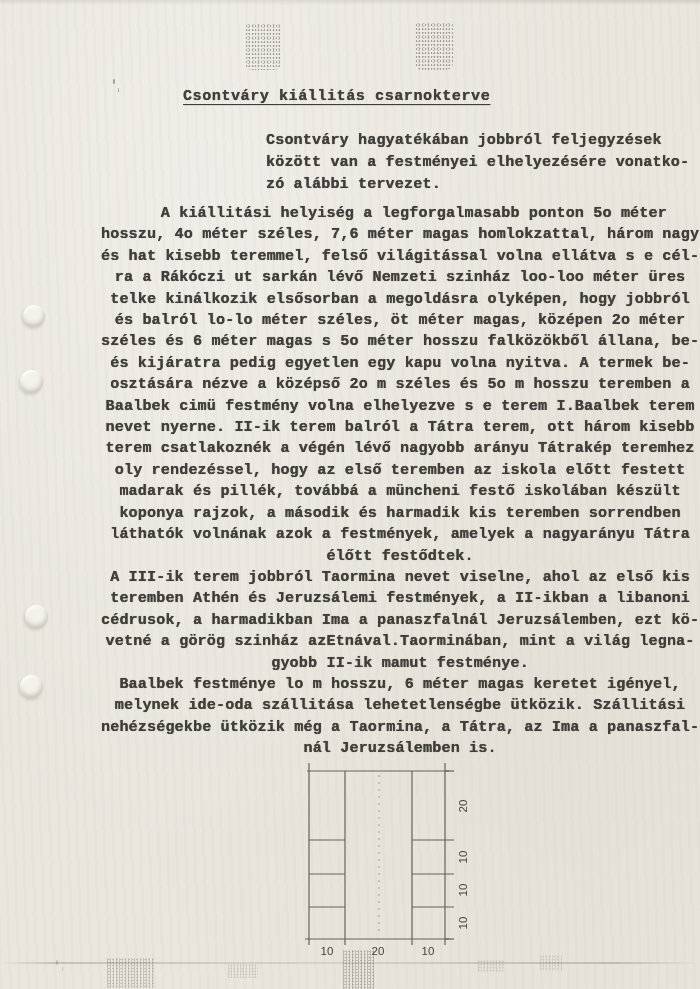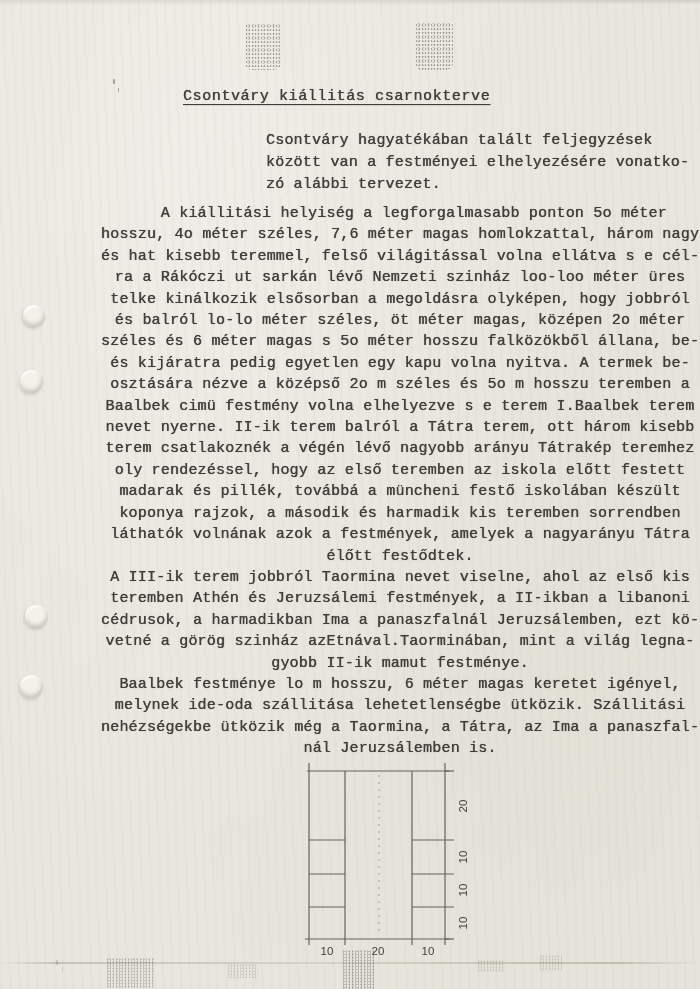--- a/index.html
+++ b/index.html
@@ -14,20 +14,21 @@
     background:
       repeating-linear-gradient(88deg, rgba(190,186,172,.07) 0 3px, transparent 3px 9px),
       radial-gradient(ellipse at 28% 18%, rgba(255,255,255,.30), transparent 60%),
       radial-gradient(ellipse at 82% 72%, rgba(198,193,178,.14), transparent 55%),
       linear-gradient(to bottom, rgba(120,114,100,.20), transparent 5px);
   }
   .typewriter{
     position:absolute;white-space:pre;
     font-size:15px;letter-spacing:.2px;
     text-shadow:0 0 .7px rgba(64,62,58,.85), .4px .4px .6px rgba(64,62,58,.35);
+    font-weight:bold;
   }
   .doc-title{
     left:183px;top:88px;letter-spacing:.6px;
     text-decoration:underline;text-underline-offset:4px;text-decoration-thickness:1.2px;
   }
   .intro{left:266px;top:130px;line-height:22px;}
   .body-text{left:101px;top:203px;line-height:21.4px;text-align:center;}
   .hole{
     position:absolute;border-radius:50%;background:#f3f2ea;
     box-shadow:inset -1px -3px 4px rgba(150,145,130,.45),
@@ -68,21 +69,21 @@
   <div class="stamp" style="left:245px;top:24px;width:36px;height:46px;"></div>
   <div class="stamp" style="left:415px;top:23px;width:38px;height:47px;"></div>
 
   <div class="hole" style="left:23px;top:305px;width:22px;height:22px;"></div>
   <div class="hole" style="left:20px;top:370px;width:23px;height:23px;"></div>
   <div class="hole" style="left:25px;top:605px;width:23px;height:23px;"></div>
   <div class="hole" style="left:20px;top:675px;width:23px;height:23px;"></div>
 
   <div class="typewriter doc-title">Csontváry kiállitás csarnokterve</div>
 
-  <div class="typewriter intro">Csontváry hagyatékában talált feljegyzések
+  <div class="typewriter intro">Csontváry hagyatékában jobbról feljegyzések
 között van a festményei elhelyezésére vonatko-
 zó alábbi tervezet.</div>
 
   <div class="typewriter body-text">   A kiállitási helyiség a legforgalmasabb ponton 5o méter
 hosszu, 4o méter széles, 7,6 méter magas homlokzattal, három nagy
 és hat kisebb teremmel, felső világitással volna ellátva s e cél-
 ra a Rákóczi ut sarkán lévő Nemzeti szinház loo-loo méter üres
 telke kinálkozik elsősorban a megoldásra olyképen, hogy jobbról
 és balról lo-lo méter széles, öt méter magas, középen 2o méter
 széles és 6 méter magas s 5o méter hosszu falközökből állana, be-

